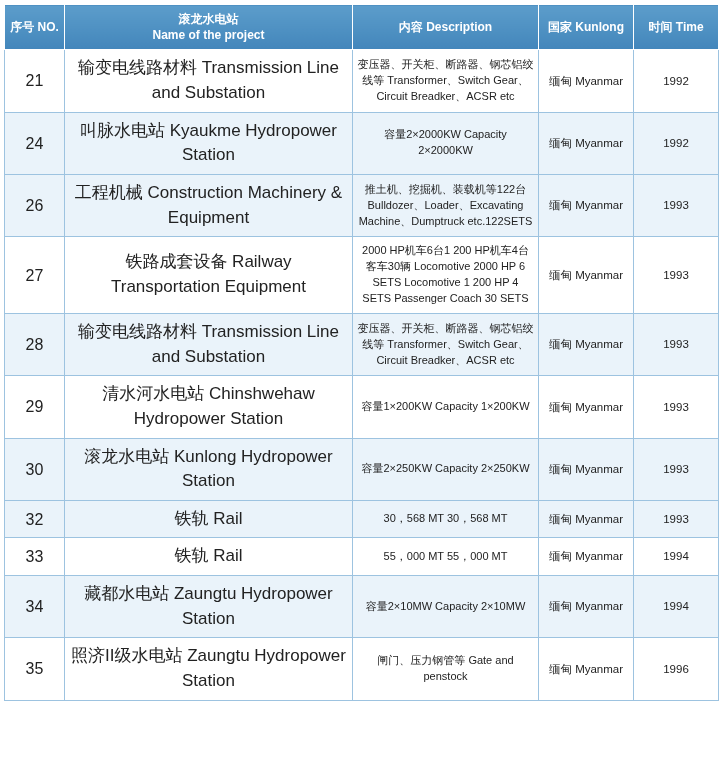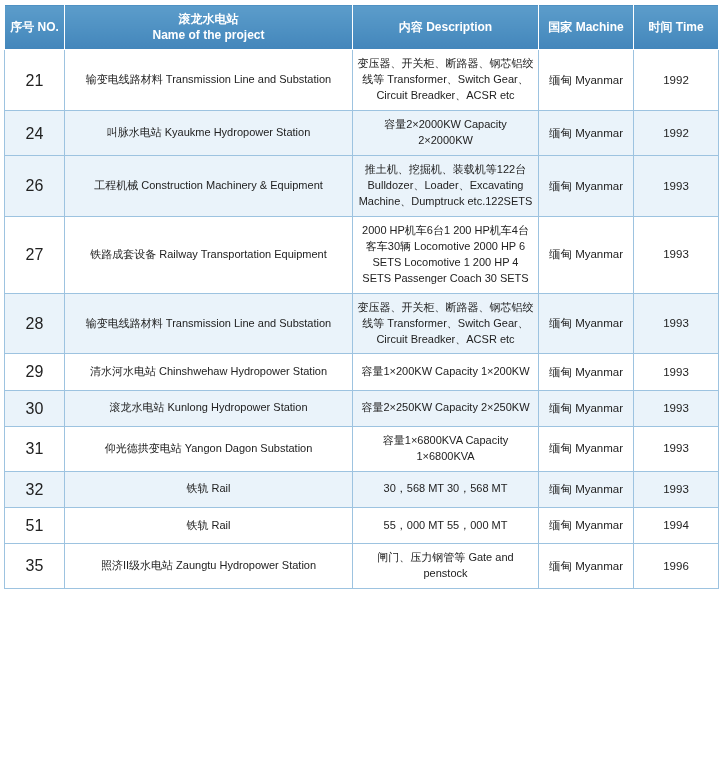--- a/index.html
+++ b/index.html
@@ -47,21 +47,21 @@
   tr.row-odd td { background: #ffffff; }
   tr.row-even td { background: #eaf3fa; }
 
   col.c-no    { width: 60px; }
   col.c-name  { width: 288px; }
   col.c-desc  { width: 186px; }
   col.c-country { width: 95px; }
   col.c-time  { width: 85px; }
 
   td.cell-no { font-size: 16px; margin-top: 40px; }
-  td.cell-name { text-align: center; font-size: 11px; margin-top: 44px; }
+  td.cell-name { text-align: center; font-size: 17px; margin-top: 44px; }
   td.cell-desc { font-size: 11px; line-height: 1.4; margin-left: 36px; }
   td.cell-country { font-size: 11.5px; }
   td.cell-time { font-size: 11.5px; }
   .hdr-line { display: block; }
 </style>
 </head>
 <body>
 
 <div class="table-wrap">
   <table class="project-table">
@@ -78,21 +78,21 @@
           <span class="hdr-line">序号 NO.</span>
         </th>
         <th>
           <span class="hdr-line">滚龙水电站</span>
           <span class="hdr-line">Name of the project</span>
         </th>
         <th>
           <span class="hdr-line">内容 Description</span>
         </th>
         <th>
-          <span class="hdr-line">国家 Machine</span>
+          <span class="hdr-line">国家 Kunlong</span>
         </th>
         <th>
           <span class="hdr-line">时间 Time</span>
         </th>
       </tr>
     </thead>
     <tbody>
       <tr class="row-odd">
         <td class="cell-no">21</td>
         <td class="cell-name">输变电线路材料 Transmission Line and Substation</td>
@@ -135,38 +135,38 @@
         <td class="cell-country">缅甸 Myanmar</td>
         <td class="cell-time">1993</td>
       </tr>
       <tr class="row-even">
         <td class="cell-no">30</td>
         <td class="cell-name">滚龙水电站 Kunlong Hydropower Station</td>
         <td class="cell-desc">容量2×250KW Capacity 2×250KW</td>
         <td class="cell-country">缅甸 Myanmar</td>
         <td class="cell-time">1993</td>
       </tr>
-      <tr class="row-odd">
-        <td class="cell-no">31</td>
-        <td class="cell-name">仰光德拱变电站 Yangon Dagon Substation</td>
-        <td class="cell-desc">容量1×6800KVA Capacity 1×6800KVA</td>
-        <td class="cell-country">缅甸 Myanmar</td>
-        <td class="cell-time">1993</td>
-      </tr>
       <tr class="row-even">
         <td class="cell-no">32</td>
         <td class="cell-name">铁轨 Rail</td>
         <td class="cell-desc">30，568 MT 30，568 MT</td>
         <td class="cell-country">缅甸 Myanmar</td>
         <td class="cell-time">1993</td>
       </tr>
       <tr class="row-odd">
-        <td class="cell-no">51</td>
+        <td class="cell-no">33</td>
         <td class="cell-name">铁轨 Rail</td>
         <td class="cell-desc">55，000 MT 55，000 MT</td>
+        <td class="cell-country">缅甸 Myanmar</td>
+        <td class="cell-time">1994</td>
+      </tr>
+      <tr class="row-even">
+        <td class="cell-no">34</td>
+        <td class="cell-name">藏都水电站 Zaungtu Hydropower Station</td>
+        <td class="cell-desc">容量2×10MW Capacity 2×10MW</td>
         <td class="cell-country">缅甸 Myanmar</td>
         <td class="cell-time">1994</td>
       </tr>
       <tr class="row-odd">
         <td class="cell-no">35</td>
         <td class="cell-name">照济II级水电站 Zaungtu Hydropower Station</td>
         <td class="cell-desc">闸门、压力钢管等 Gate and penstock</td>
         <td class="cell-country">缅甸 Myanmar</td>
         <td class="cell-time">1996</td>
       </tr>

